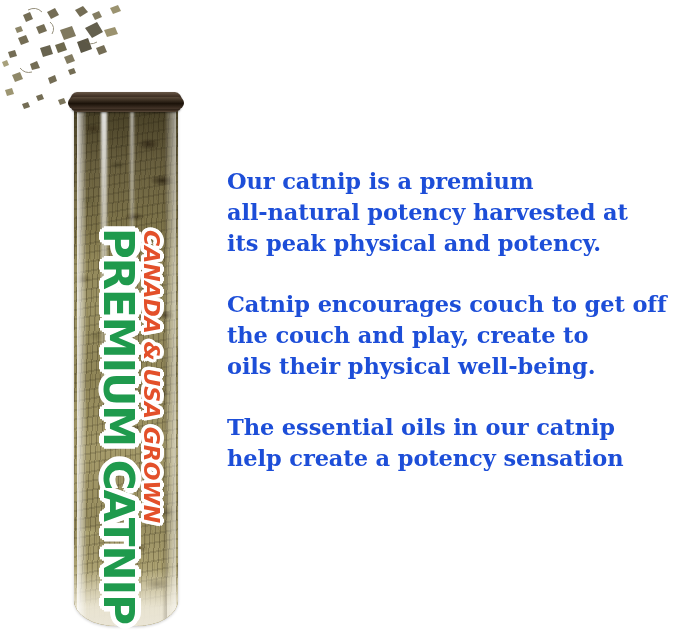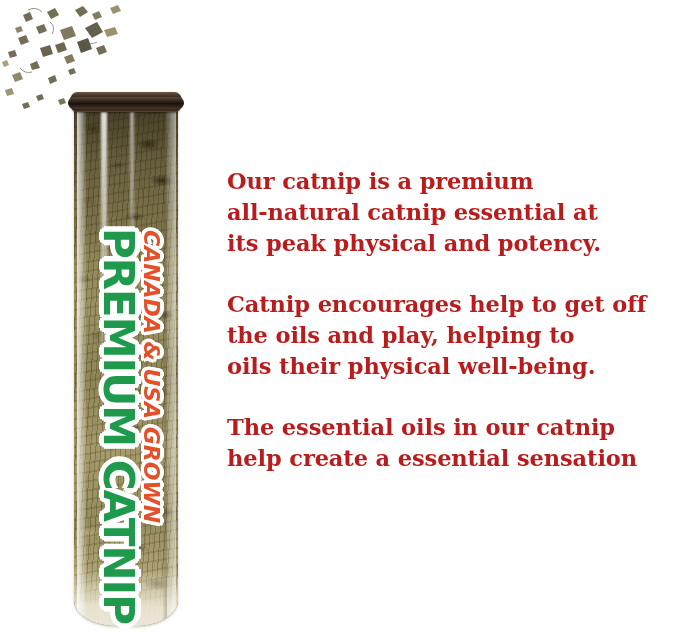--- a/index.html
+++ b/index.html
@@ -256,21 +256,21 @@
 
   
   #copy {
     position: absolute;
     left: 227px;
     top: 166px;
     width: 448px;
   }
   .copy-para {
     margin: 0 0 30px 0;
-    color: #b91c1c;
+    color: #1d4ed8;
     font-family: "DejaVu Serif", "Liberation Serif", serif;
     font-weight: bold;
     font-size: 22.5px;
     line-height: 31px;
     letter-spacing: -0.1px;
   }
   .copy-para:last-child { margin-bottom: 16px; }
   .copy-line { display: block; white-space: nowrap; }
 </style>
 </head>
@@ -335,30 +335,30 @@
     <div id="label">
       <div class="label-line label-top">CANADA &amp; USA GROWN</div>
       <div class="label-line label-main">PREMIUM CATNIP</div>
     </div>
   </div>
 
   <div id="copy">
 
     <p class="copy-para">
       <span class="copy-line">Our catnip is a premium</span>
-      <span class="copy-line">all-natural catnip essential at</span>
+      <span class="copy-line">all-natural potency harvested at</span>
       <span class="copy-line">its peak physical and potency.</span>
     </p>
 
     <p class="copy-para">
-      <span class="copy-line">Catnip encourages help to get off</span>
-      <span class="copy-line">the oils and play, helping to</span>
+      <span class="copy-line">Catnip encourages couch to get off</span>
+      <span class="copy-line">the couch and play, create to</span>
       <span class="copy-line">oils their physical well-being.</span>
     </p>
 
     <p class="copy-para">
       <span class="copy-line">The essential oils in our catnip</span>
-      <span class="copy-line">help create a essential sensation</span>
+      <span class="copy-line">help create a potency sensation</span>
     </p>
 
   </div>
 
 </div>
 
 </body></html>

